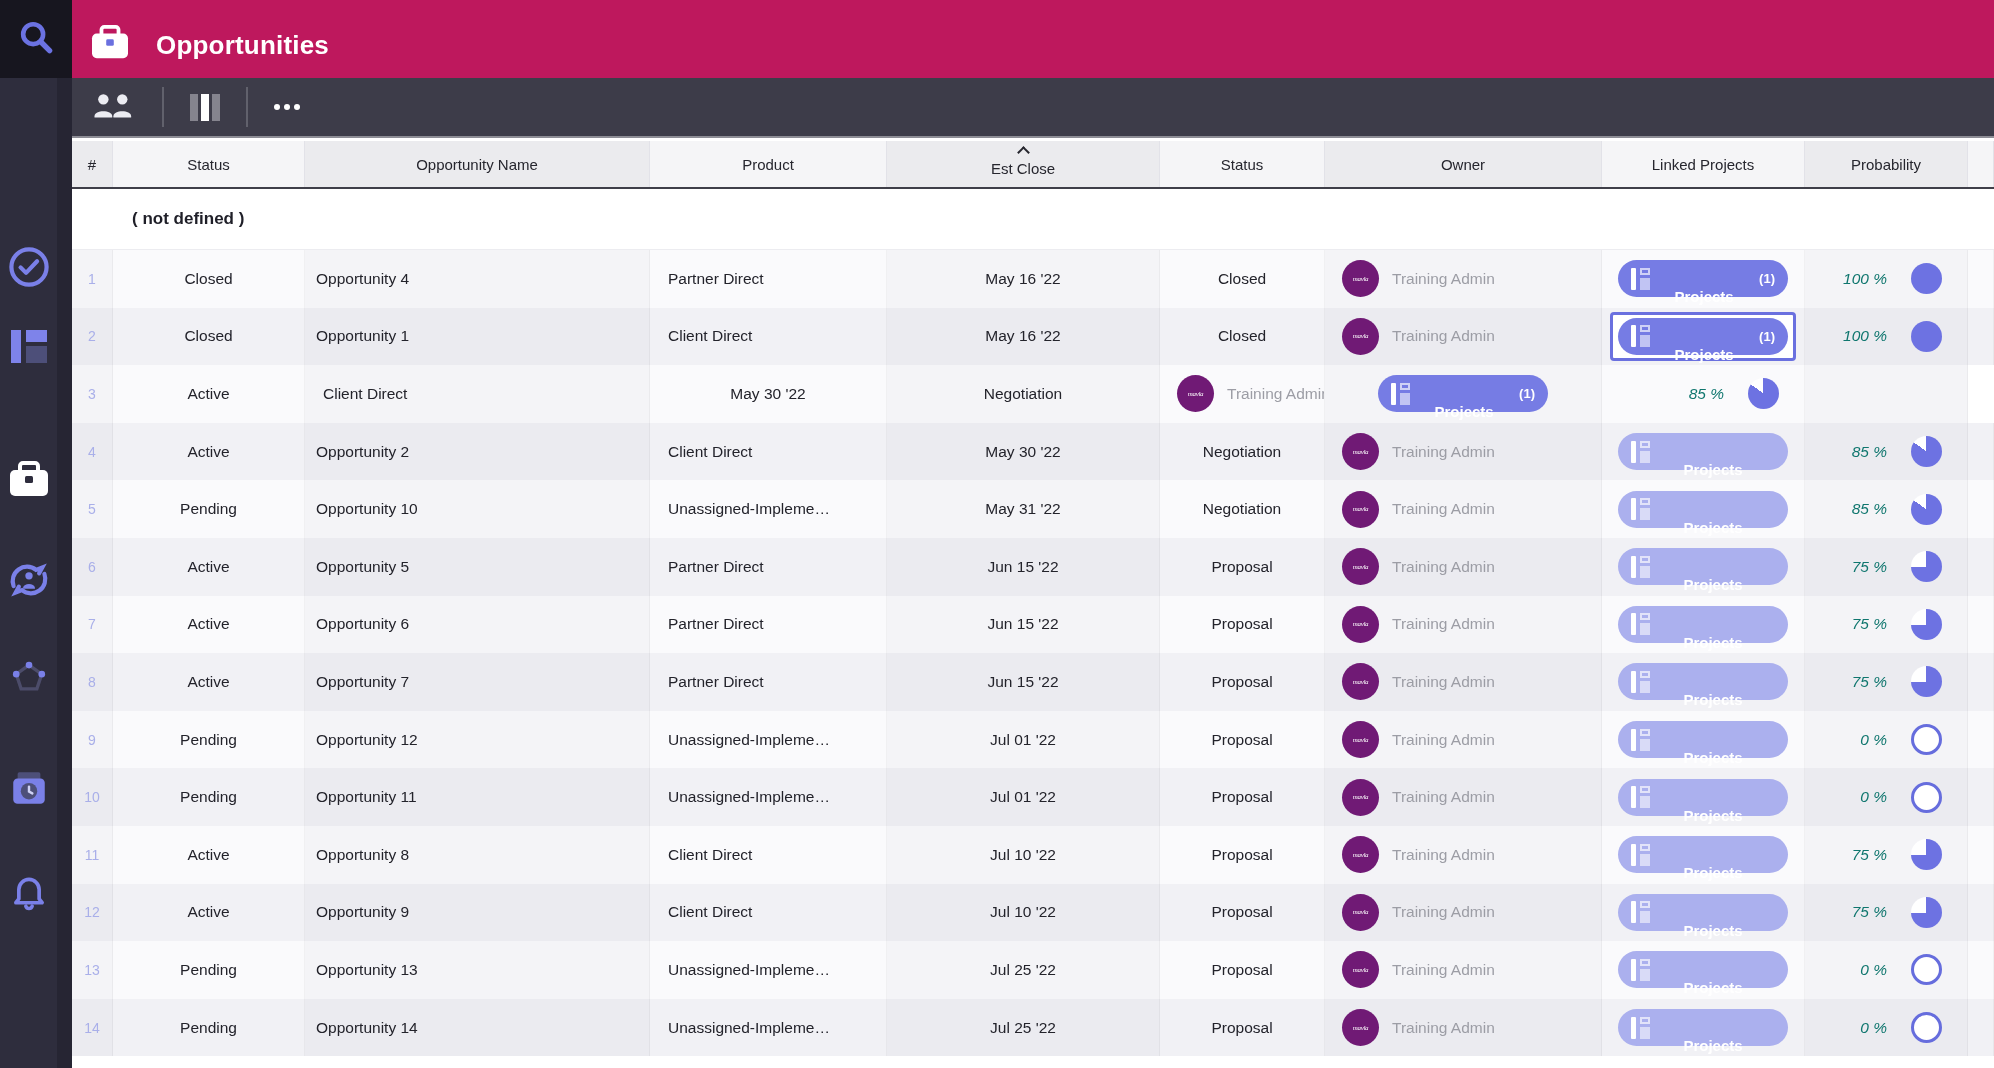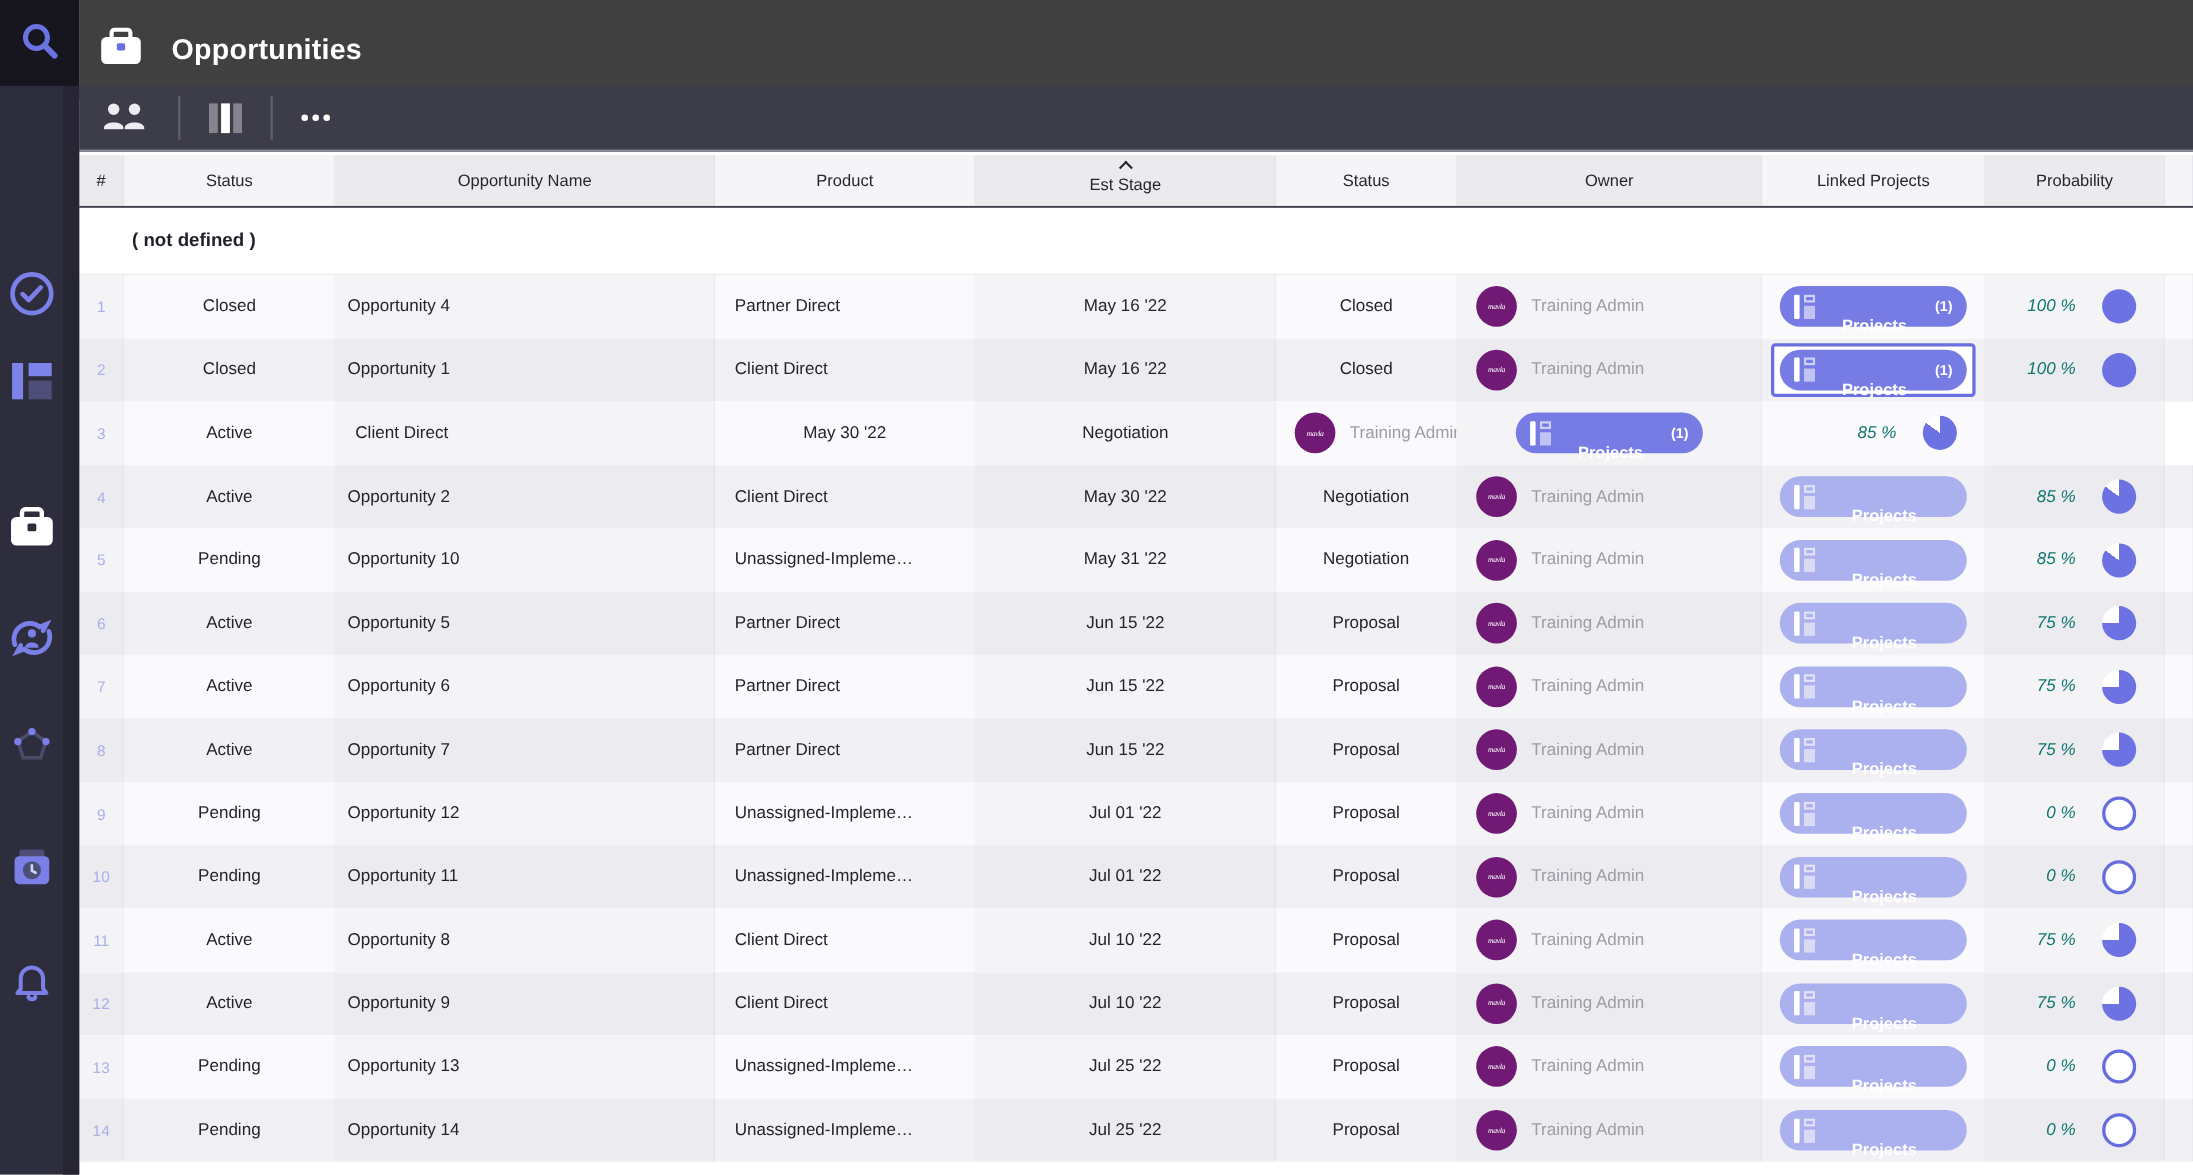--- a/index.html
+++ b/index.html
@@ -18,21 +18,21 @@
   .nav-ico { position:absolute; left:0; width:57px; height:44px;
     display:flex; align-items:center; justify-content:center; cursor:pointer; }
   .kb-big { position:relative; width:36px; height:33px; }
   .kb-big i { position:absolute; display:block; }
   .kb-big .b  { left:0;  top:0;  width:10px; height:33px; background:#7e83ea; }
   .kb-big .s1 { left:15px; top:0; width:21px; height:12px; background:#7e83ea; }
   .kb-big .s2 { left:15px; top:16px; width:21px; height:17px; background:#4d4f79; }
 
   
   .appbar { position:absolute; left:72px; top:0; right:0; height:90px;
-    background:#404040; display:flex; align-items:center; }
+    background:#be185d; display:flex; align-items:center; }
   .appbar .brief { margin-left:18px; }
   .page-title { color:#fff; font-size:26px; font-weight:bold; margin-left:26px;
     letter-spacing:.2px; }
 
   
   .toolbar { position:absolute; left:72px; top:78px; right:0; height:60px;
     background:#3d3c49; border-bottom:2px solid #8d8d95;
     display:flex; align-items:center; gap:26px; padding-left:20px; }
   .tb-btn { display:flex; align-items:center; justify-content:center;
     height:40px; cursor:pointer; }
@@ -51,21 +51,21 @@
   .thead { height:48px; border-bottom:2px solid #3f3f49; cursor:pointer; }
   .th { display:flex; flex-direction:column; align-items:center; justify-content:center;
     font-size:15px; color:#26262e; background:#f5f5f7;
     border-right:1px solid #e2e2e8; position:relative; }
   .thead > :nth-child(odd) { background:#ebebee; }
   .caret { width:9px; height:9px; border-left:2px solid #26262e; border-top:2px solid #26262e;
     transform:rotate(45deg); margin-bottom:3px; margin-top:-4px; }
 
   .group-row { height:61px; background:#fff; display:flex; align-items:center;
     border-bottom:1px solid #ececf0; }
-  .group-label { font-size:17px; font-weight:bold; color:#1f1f28; padding-left:48px; }
+  .group-label { font-size:17px; font-weight:bold; color:#1f1f28; padding-left:60px; }
 
   .row { height:57.6px; cursor:pointer; }
   .row .td { display:flex; align-items:center; font-size:15.5px; color:#23232b;
     border-right:1px solid rgba(0,0,0,0.04); overflow:hidden; white-space:nowrap; }
   .row.light .td { background:#fafafc; }
   .row.light > :nth-child(odd) { background:#f4f4f7; }
   .row.dark .td { background:#f1f1f5; }
   .row.dark > :nth-child(odd) { background:#ebebf0; }
 
   .td.c { justify-content:center; }
@@ -236,21 +236,21 @@
           <span>Status</span>
         </div>
       <div class="th">
           <span>Opportunity Name</span>
         </div>
       <div class="th">
           <span>Product</span>
         </div>
       <div class="th">
         <span class="caret"></span>
-        <span>Est Stage</span>
+        <span>Est Close</span>
       </div>
       <div class="th">
           <span>Status</span>
         </div>
       <div class="th">
           <span>Owner</span>
         </div>
       <div class="th">
           <span>Linked Projects</span>
         </div>

